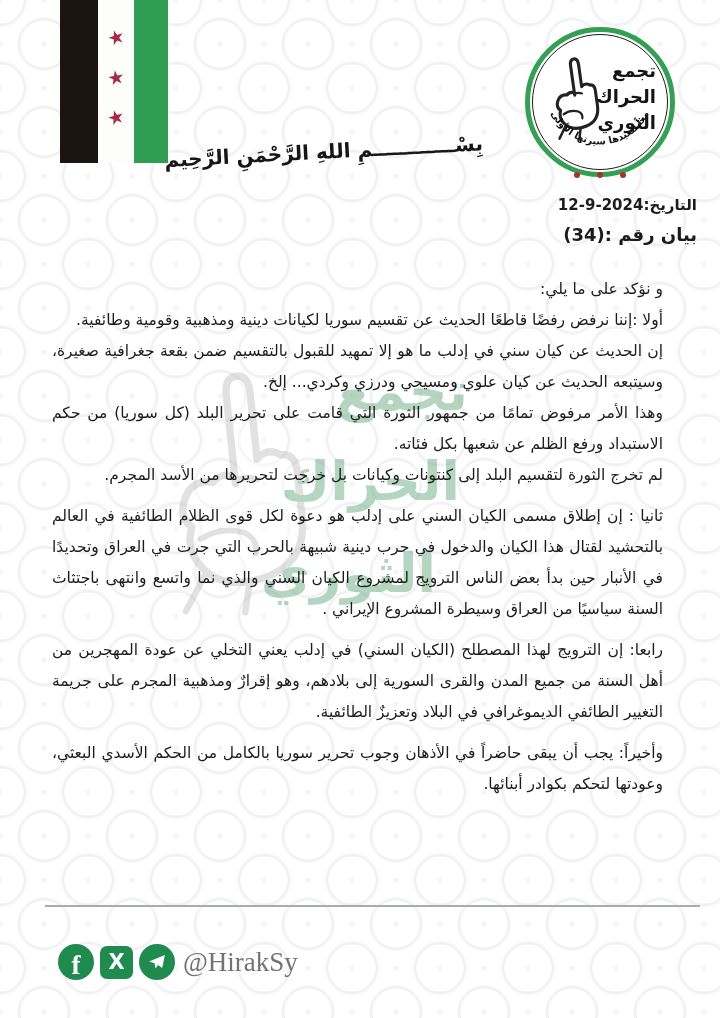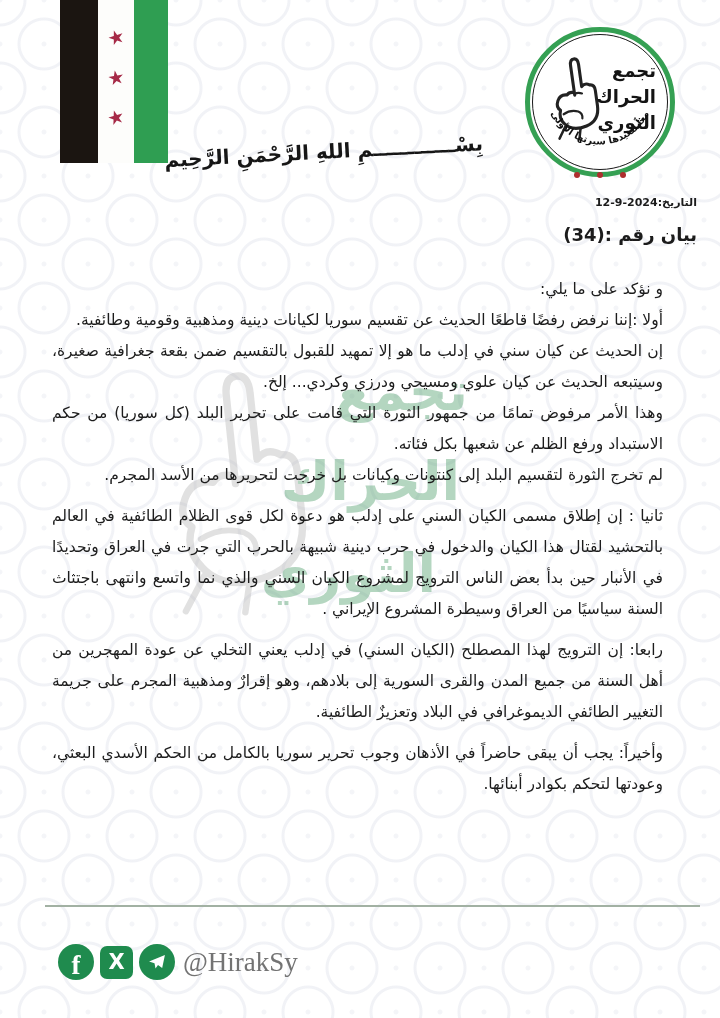--- a/index.html
+++ b/index.html
@@ -38,21 +38,21 @@
   .logo-name { position:absolute; right:14px; top:26px; text-align:right; font-weight:bold; font-size:18px; line-height:26px; color:#141414; }
   .logo-arc { position:absolute; inset:0; width:140px; height:140px; }
   .logo-dots { position:absolute; bottom:-6px; left:50%; transform:translateX(-50%); display:flex; gap:17px; }
   .logo-dots i { width:6px; height:6px; border-radius:50%; background:#ad2e2e; }
   
   .bismillah {
     position:absolute; top:138px; left:228px; width:255px; z-index:2;
     text-align:center; font-size:20px; font-weight:bold; transform:rotate(-3deg);
     color:#161616; white-space:nowrap;
   }
-  .date-line { position:absolute; top:196px; right:23px; font-size:11px; font-weight:bold; z-index:2; }
+  .date-line { position:absolute; top:196px; right:23px; font-size:15px; font-weight:bold; z-index:2; }
   .stmt-no  { position:absolute; top:224px; right:23px; font-size:18px; font-weight:bold; z-index:2; }
   .title {
     position:absolute; top:222px; left:50%; transform:translateX(-50%); z-index:2;
     font-size:15.5px; font-weight:bold; white-space:nowrap;
   }
   
   .watermark { position:absolute; top:358px; left:138px; width:330px; height:270px; opacity:0.42; z-index:1; }
   .watermark .hand-big { position:absolute; left:0; top:8px; width:190px; height:258px; transform:rotate(-6deg); }
   .watermark .w { position:absolute; font-weight:bold; font-size:54px; color:#4f9e6b; }
   .watermark .w1 { top:2px; right:0; }

